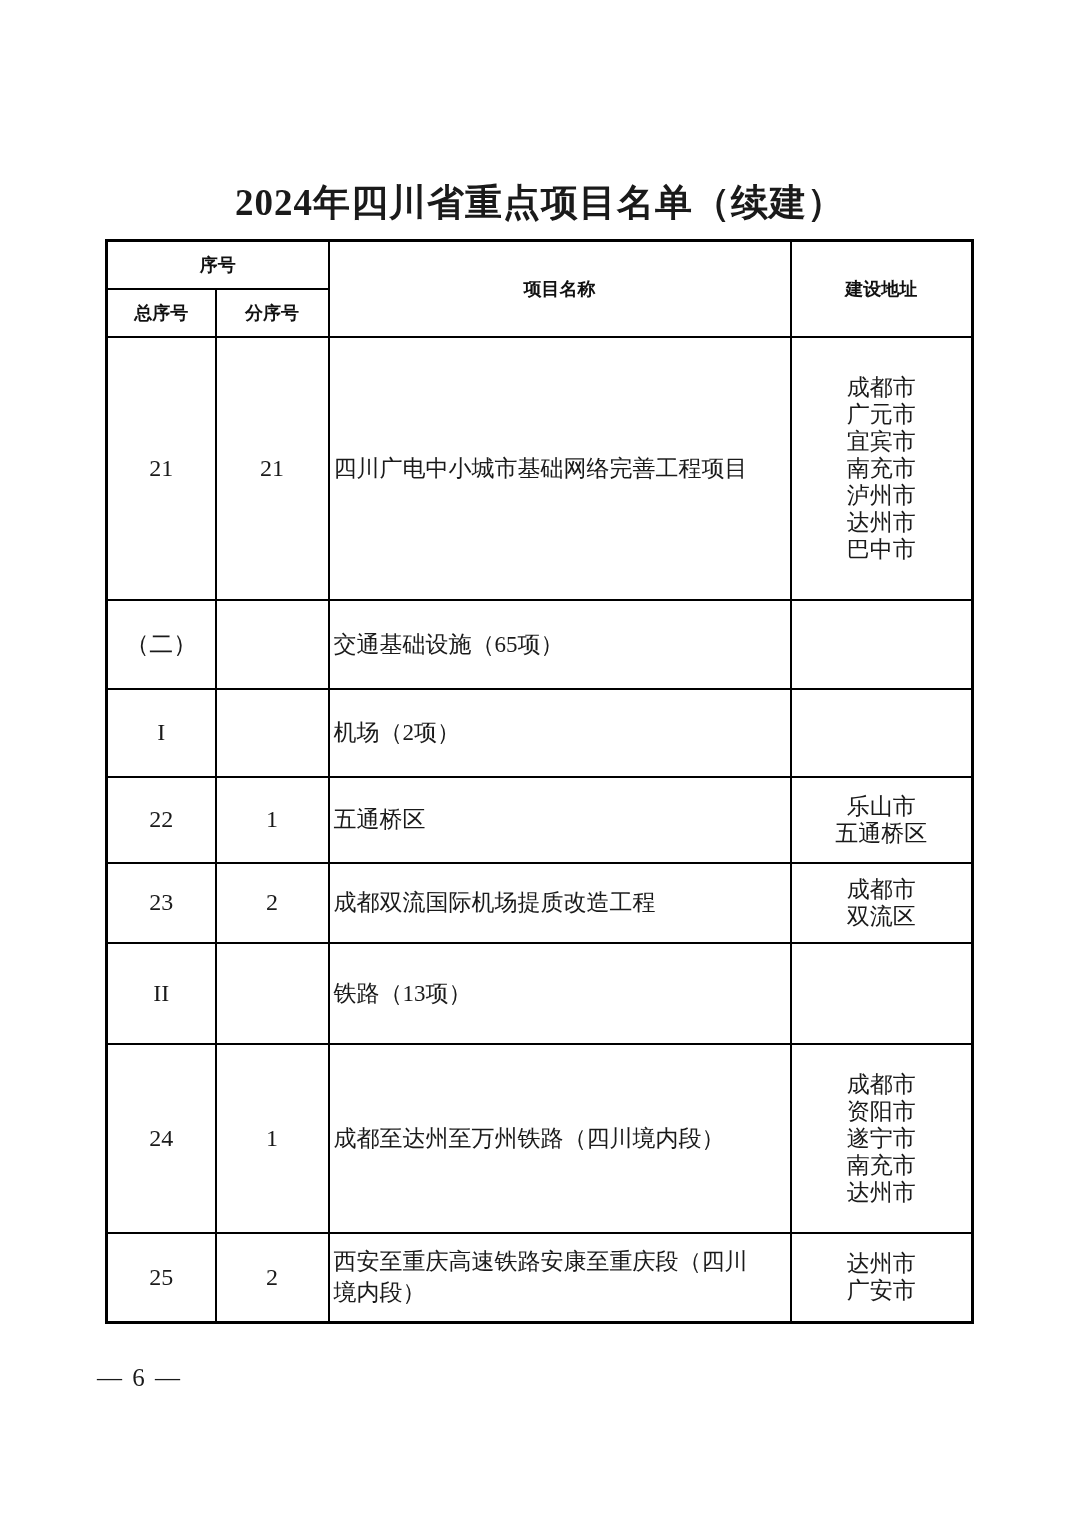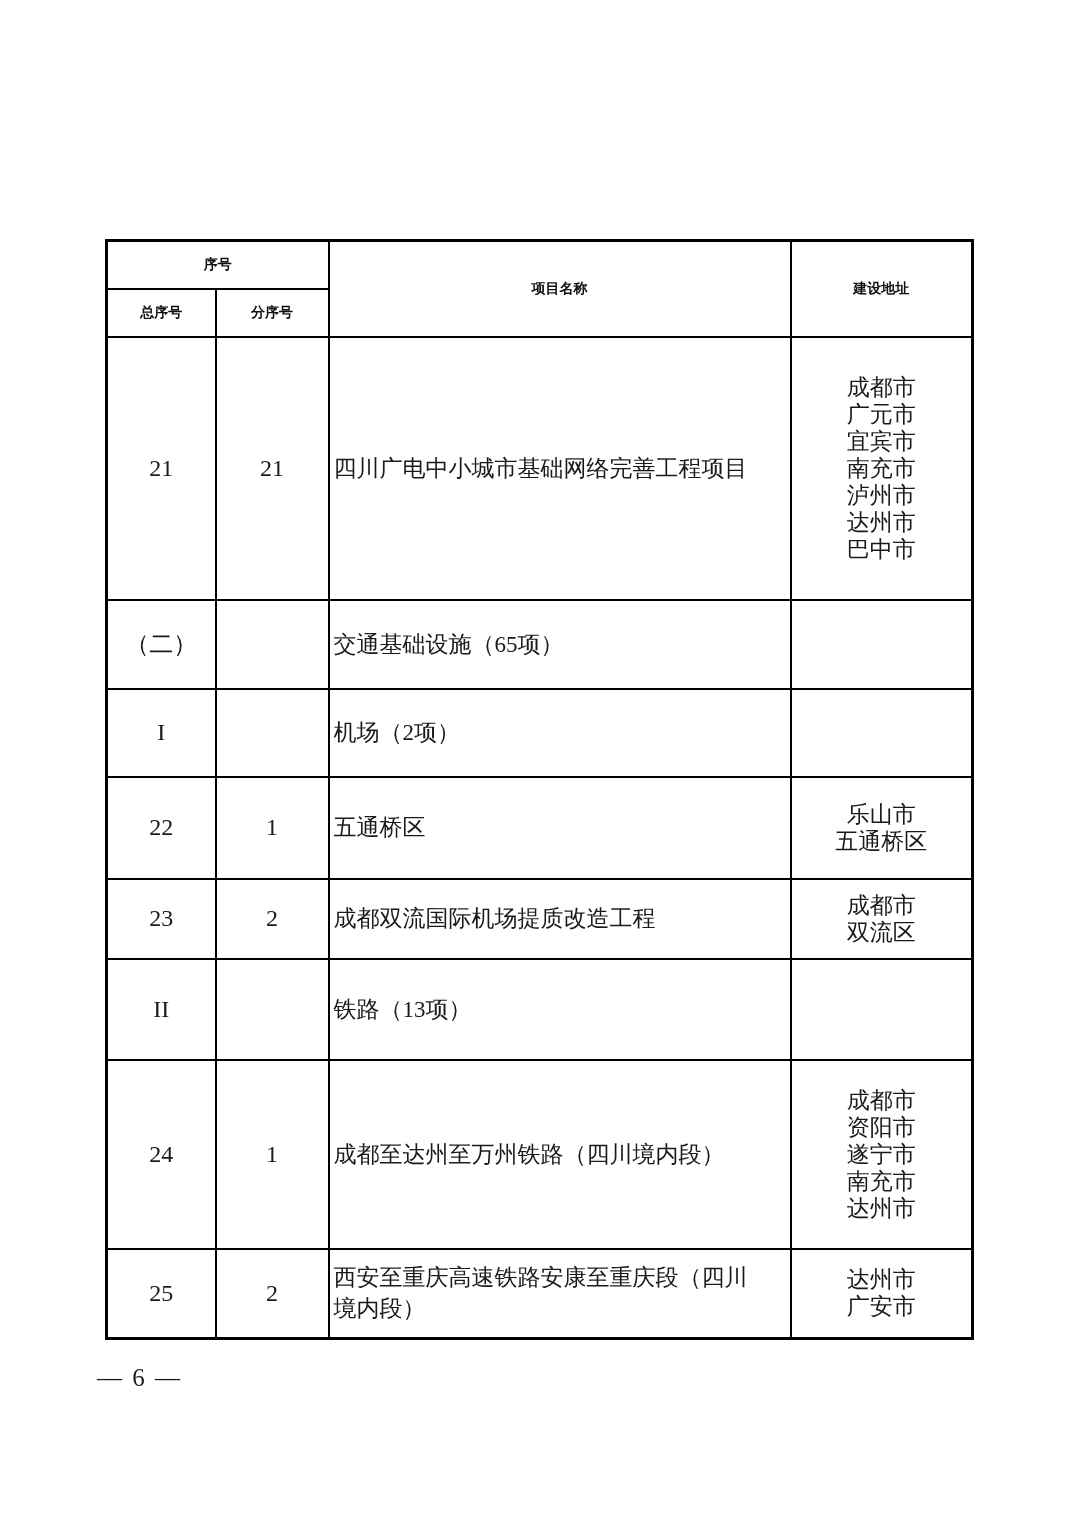--- a/index.html
+++ b/index.html
@@ -39,28 +39,28 @@
   col.c-addr { width: 182px; }
   th, td {
     border: 2px solid #000;
     vertical-align: middle;
     background: #ffffff;
   }
   thead tr { height: 48px; }
   thead th {
     font-family: "Liberation Sans", "DejaVu Sans", sans-serif;
     font-weight: 700;
-    font-size: 14px;
+    font-size: 18px;
     text-align: center;
     color: #111111;
   }
   tbody tr { height: 88px; }
   tbody tr:nth-child(1) { height: 263px; }
   tbody tr:nth-child(2) { height: 89px; }
-  tbody tr:nth-child(4) { height: 102px; }
+  tbody tr:nth-child(4) { height: 86px; }
   tbody tr:nth-child(5) { height: 80px; }
   tbody tr:nth-child(6) { height: 101px; }
   tbody tr:nth-child(7) { height: 189px; }
   tbody tr:nth-child(8) { height: 90px; }
   td.cell-num {
     text-align: center;
     font-size: 24px;
     border-radius: 29px;
   }
   td.cell-project {
@@ -83,20 +83,21 @@
     letter-spacing: 2px;
     color: #1a1a1a;
     font-family: "Liberation Serif", "DejaVu Serif", serif;
   }
 </style>
 </head>
 <body>
 
 <div class="page">
 
+  <h1 class="title">2024年四川省重点项目名单（续建）</h1>
 
   <table class="projects-table">
     <colgroup>
       <col class="c-zong">
       <col class="c-fen">
       <col class="c-proj">
       <col class="c-addr">
     </colgroup>
     <thead>
       <tr>

